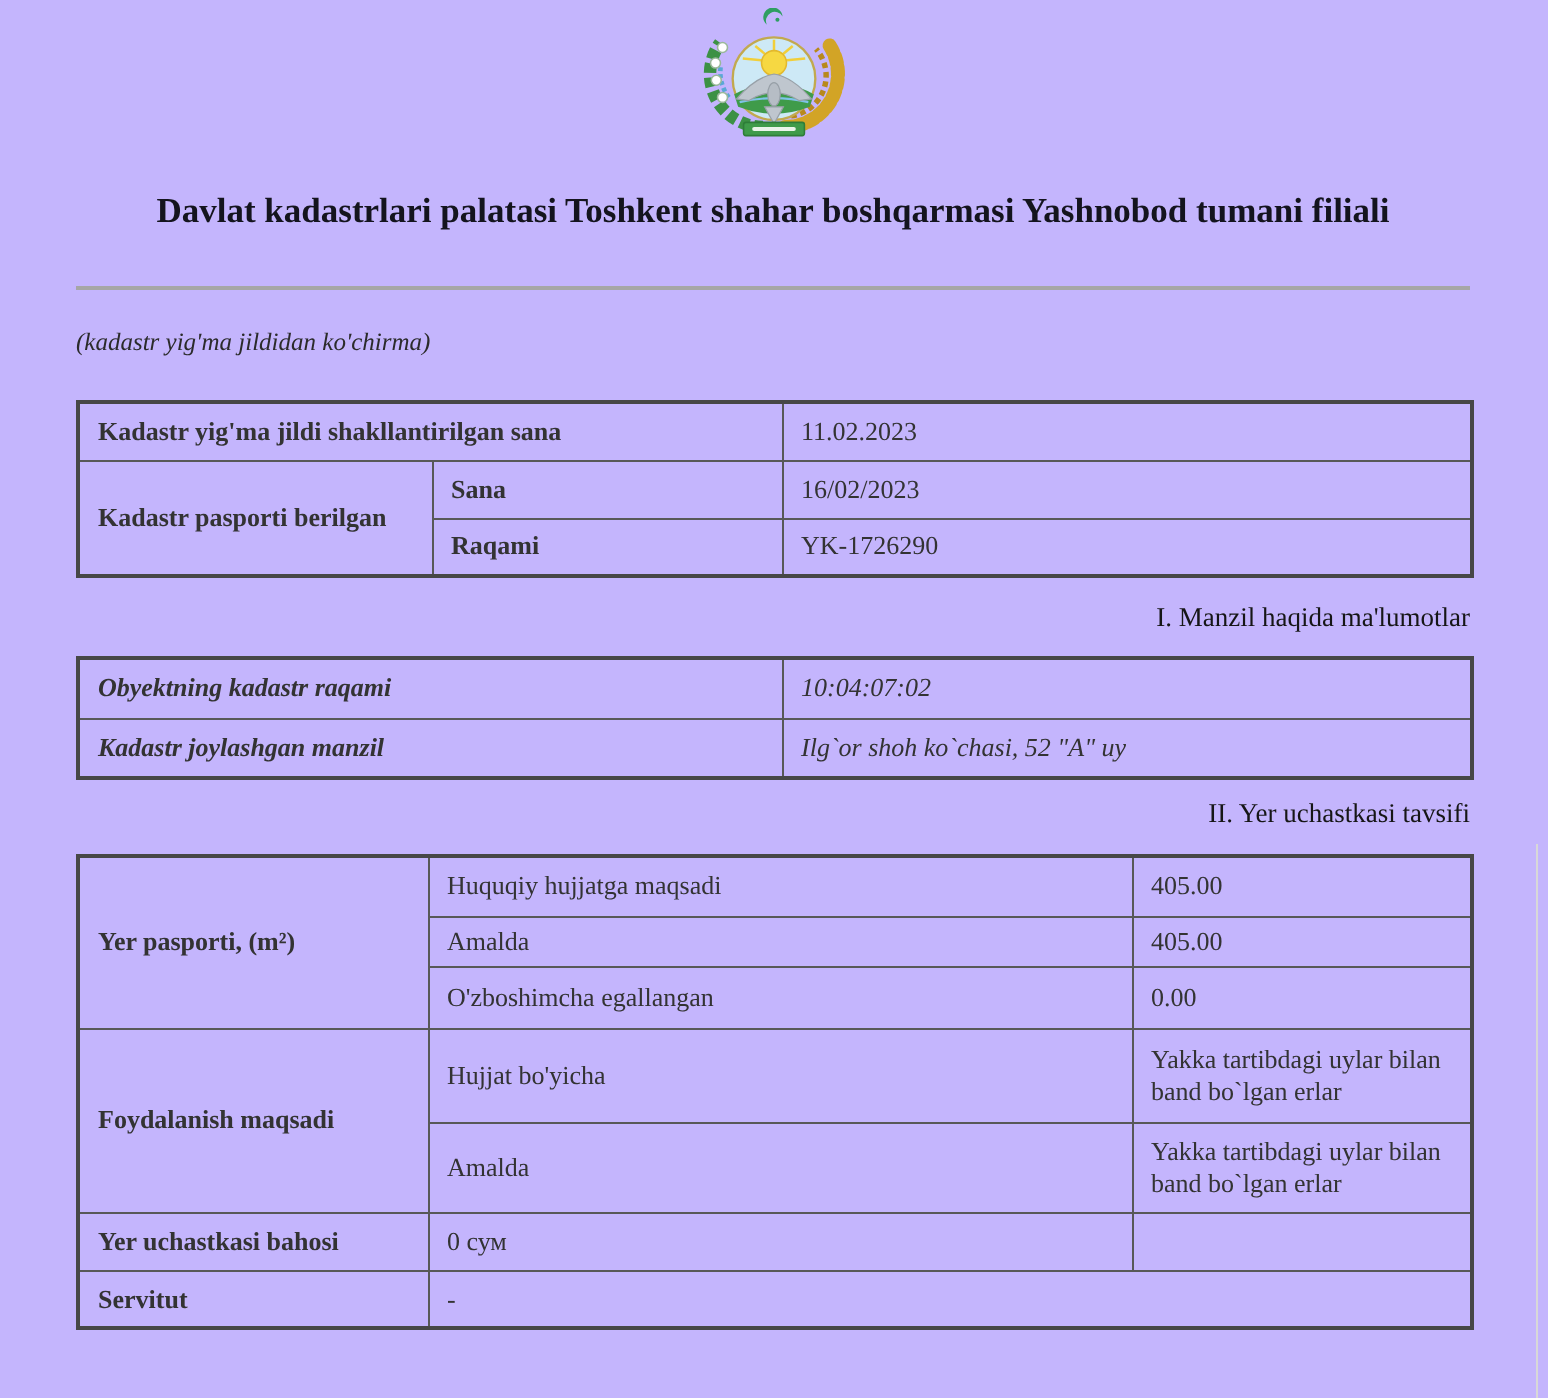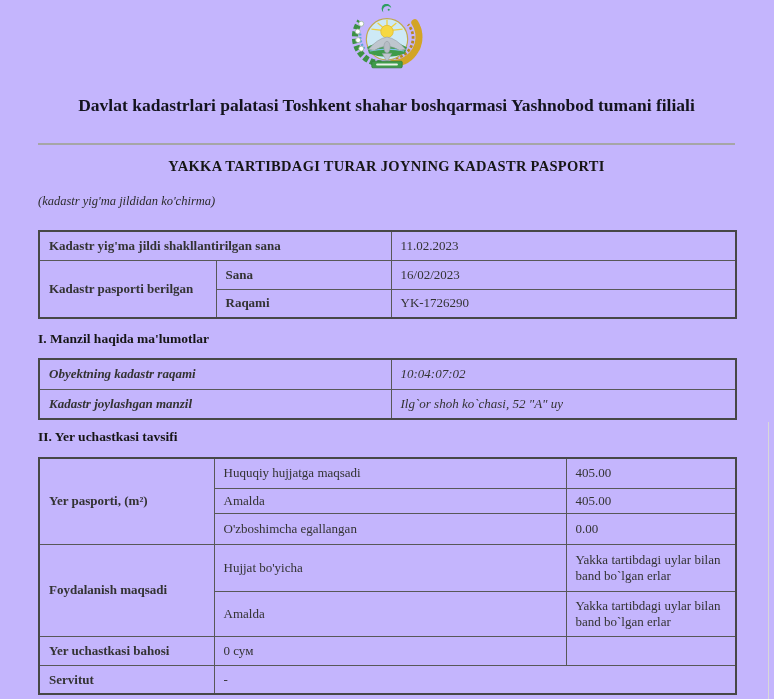--- a/index.html
+++ b/index.html
@@ -66,23 +66,23 @@
     line-height: 1.25;
     overflow: hidden;
   }
   td.lbl { font-weight: bold; color: #1b1b1b; }
   .t1 { margin-top: 21px; }
   .t1 tr { height: 29px; }
   .t2 { margin-top: 11px; font-style: italic; }
   .t2 tr { height: 30px; }
   .t3 { margin-top: 12px; }
   .sec-heading {
-    text-align: left;
+    text-align: right;
     font-size: 13.5px;
-    font-weight: bold;
+    font-weight: normal;
     color: #161616;
   }
   .sec1 { margin-top: 12px; }
   .sec2 { margin-top: 9px; }
   .r30 { height: 30px; }
   .r25 { height: 25px; }
   .r31 { height: 31px; }
   .r47 { height: 47px; }
   .r45 { height: 45px; }
   .r29 { height: 29px; }
@@ -135,21 +135,20 @@
 
         <rect x="30.5" y="73" width="39" height="8.5" rx="1.5" fill="#3f9b4a" stroke="#2e7d39"></rect>
         <rect x="36" y="76" width="28" height="2.6" rx="1.3" fill="#eaf4ea"></rect>
       </svg>
     </div>
 
     <div class="org-title">Davlat kadastrlari palatasi Toshkent shahar boshqarmasi Yashnobod tumani filiali</div>
 
     <div class="divider"></div>
 
-    <div class="doc-title">YAKKA TARTIBDAGI TURAR JOYNING KADASTR PASPORTI</div>
     <div class="doc-note">(kadastr yig'ma jildidan ko'chirma)</div>
 
     <table class="t t1">
       <colgroup>
           <col style="width:177px">
           <col style="width:175px">
           <col style="width:345px">
         </colgroup>
       <tbody>
           <tr>

